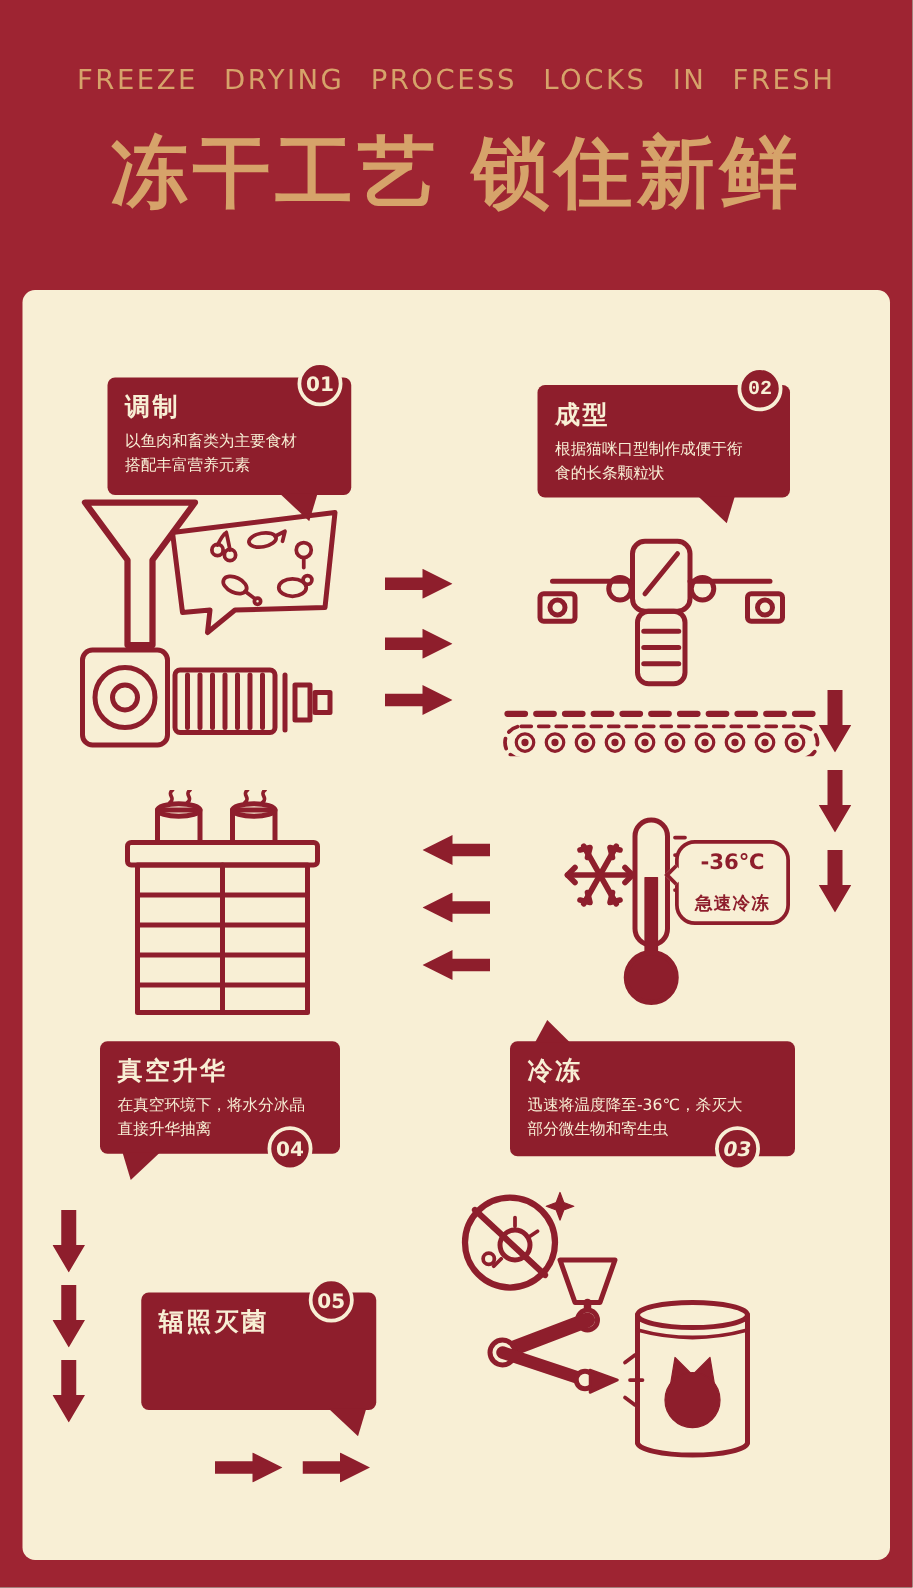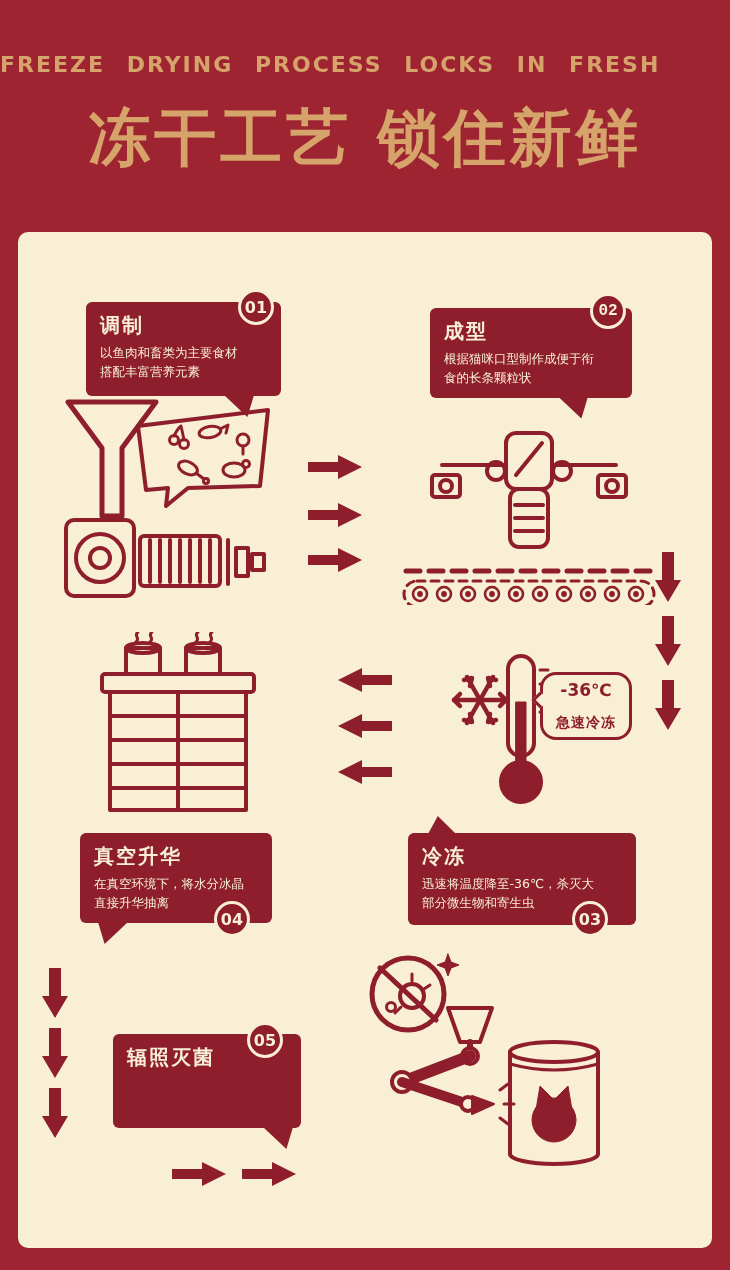--- a/index.html
+++ b/index.html
@@ -5,22 +5,22 @@
   :root{
     --background:#9e2432;
     --panel:#f8efd5;
     --accent:#8e1e2c;
     --gold:#d6a36a;
   }
   *{box-sizing:border-box;margin:0;padding:0;}
   body{margin:0;background:#555;font-family:"DejaVu Sans","Liberation Sans",sans-serif;}
   .page{position:relative;width:730px;height:1270px;background:var(--background);overflow:hidden;margin:0 auto;}
 
-  .subtitle{position:absolute;top:52px;left:0;width:100%;text-align:left;
-    color:var(--gold);font-size:22px;font-weight:bold;letter-spacing:2px;word-spacing:12px;}
+  .subtitle{position:absolute;top:52px;left:0;width:100%;text-align:center;
+    color:var(--gold);font-size:22px;font-weight:normal;letter-spacing:2px;word-spacing:12px;}
   .main-title{position:absolute;top:96px;left:0;width:100%;text-align:center;
     color:var(--gold);font-size:62px;font-weight:bold;letter-spacing:4px;}
 
   .panel{position:absolute;left:18px;top:232px;width:694px;height:1016px;
     background:var(--panel);border-radius:10px;}
 
   .step-box{position:absolute;background:var(--accent);color:var(--panel);
     border-radius:6px;padding:10px 14px;}
   .step-title{font-size:20px;font-weight:bold;letter-spacing:2px;margin-bottom:5px;}
   .step-desc{font-size:12.5px;line-height:1.5;white-space:pre-line;}
@@ -229,21 +229,21 @@
 直接升华抽离</div>
     <span class="tail t-dl" style="left:18px"></span>
     <div class="badge" style="bottom:-14px;right:22px;">04</div>
   </div>
 
   <div class="step-box" style="left:408px;top:833px;width:228px;min-height:92px;">
     <span class="tail t-up" style="left:20px"></span>
     <div class="step-title">冷冻</div>
     <div class="step-desc">迅速将温度降至-36℃，杀灭大
 部分微生物和寄生虫</div>
-    <div class="badge" style="bottom:-12px;right:28px;">03</div>
+    <div class="badge" style="bottom:-12px;right:28px;font-style:italic;">03</div>
   </div>
 
   <svg class="ar" style="left:42px;top:968px;" width="26" height="50" viewBox="0 0 26 50">
       <polygon points="7,0 19,0 19,28 26,28 13,50 0,28 7,28"></polygon>
     </svg>
   <svg class="ar" style="left:42px;top:1028px;" width="26" height="50" viewBox="0 0 26 50">
       <polygon points="7,0 19,0 19,28 26,28 13,50 0,28 7,28"></polygon>
     </svg>
   <svg class="ar" style="left:42px;top:1088px;" width="26" height="50" viewBox="0 0 26 50">
       <polygon points="7,0 19,0 19,28 26,28 13,50 0,28 7,28"></polygon>

